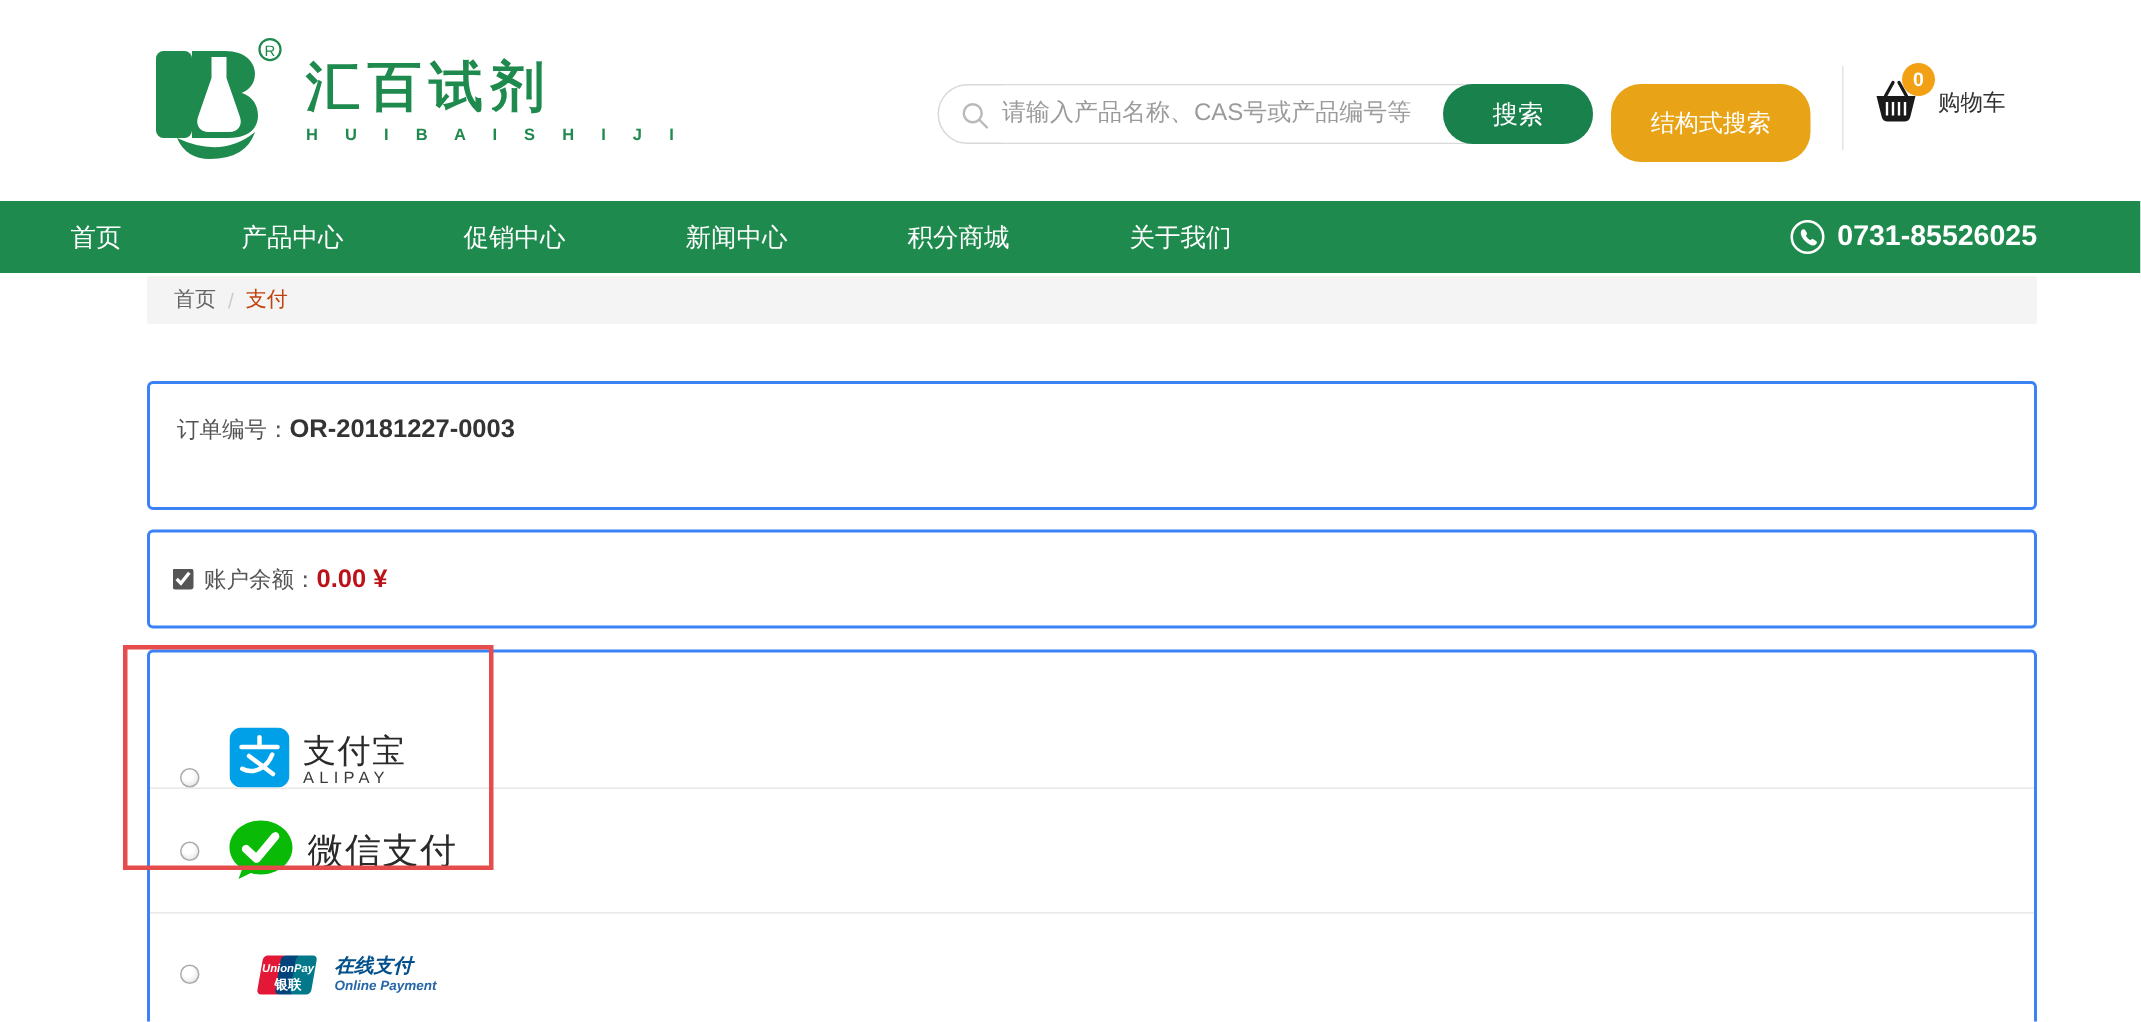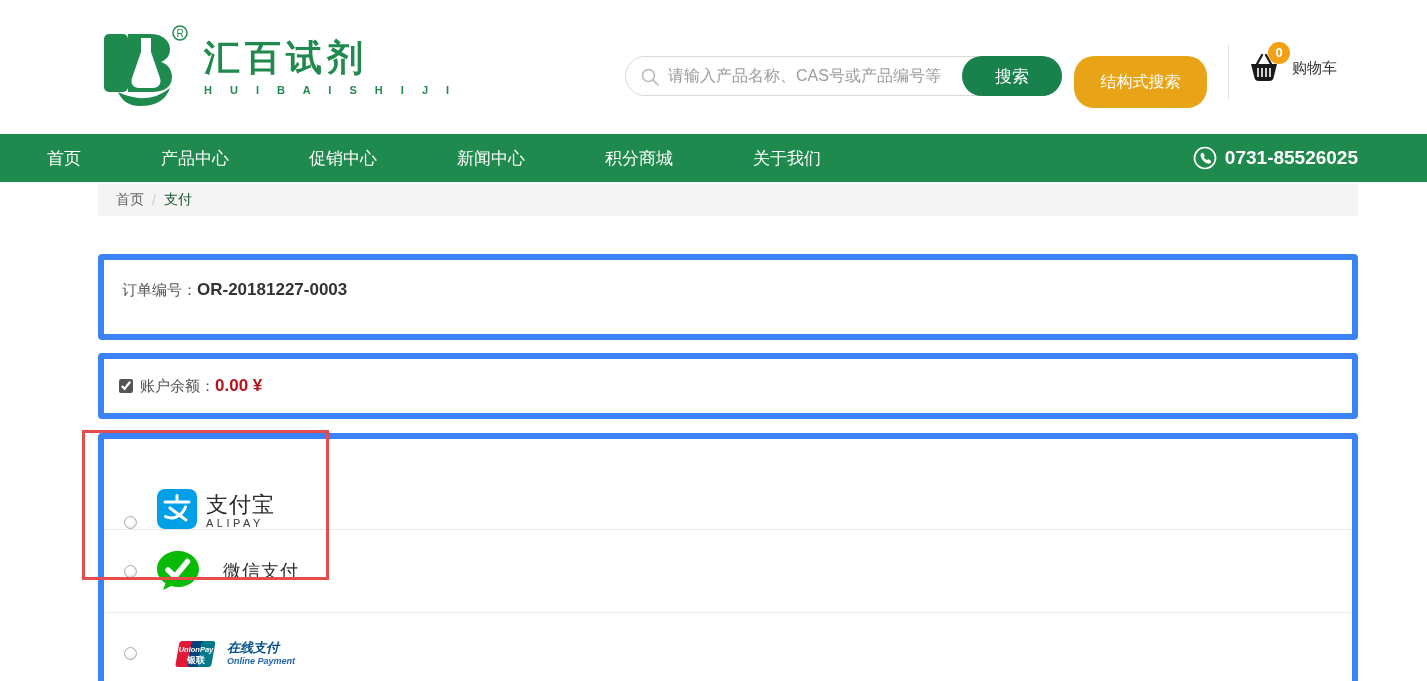--- a/index.html
+++ b/index.html
@@ -40,24 +40,24 @@
   .nav-links { display:flex; align-items:center; }
   .nav-links a { color:#fff; font-size:17px; text-decoration:none; padding:0 33px; margin-left:14px; cursor:pointer; }
   .nav-phone { position:absolute; right:69px; top:0; height:48px; display:flex; align-items:center; }
   .nav-phone .num { color:#fff; font-size:19px; font-weight:bold; margin-left:8px; }
 
   
   .breadcrumb { margin:2px 0 0 98px; width:1260px; height:32px; background:#f4f4f4;
     display:flex; align-items:center; padding-left:18px; font-size:14px; }
   .breadcrumb .home { color:#666; cursor:pointer; }
   .breadcrumb .sep { color:#ccc; margin:0 8px; }
-  .breadcrumb .cur { color:#14532d;font-family:Liberation Mono, monospace; }
-
-  
-  .box { margin-left:98px; width:1260px; background:#fff; border:6px solid #3b82f6; border-radius:4px; }
+  .breadcrumb .cur { color:#c2410c;font-family:Liberation Mono, monospace; }
+
+  
+  .box { margin-left:98px; width:1260px; background:#fff; border:2px solid #3b82f6; border-radius:4px; }
   .order-box { margin-top:38px; height:86px; padding:17px 18px; }
   .order-line { display:flex; align-items:center; height:26px; }
   .order-label { font-size:15px; color:#555; }
   .order-number { font-size:17px; font-weight:bold; color:#333; }
   .order-amount { font-size:18px; font-weight:bold; color:#bb1118; }
 
   .balance-box { margin-top:13px; height:66px; display:flex; align-items:center; padding-left:15px; }
   .balance-box input { width:14px; height:14px; accent-color:#555; margin-right:7px; cursor:pointer; }
   .balance-label { font-size:15px; color:#555; }
   .balance-value { font-size:17px; font-weight:bold; color:#bb1118; }
@@ -67,21 +67,21 @@
   .pay-row.r1 { height:91px;align-items:flex-end; } .pay-row.r2 { height:83px; } .pay-row.r3 { height:82px; }
   .radio { width:13px; height:13px; border-radius:50%; border:1px solid #ababab;
     background:radial-gradient(circle at 40% 35%, #ffffff 35%, #dcdcdc 100%); margin-right:12px; flex:0 0 auto; }
 
   .alipay-icon { width:40px; height:40px; margin-left:8px; }
   .alipay-text { margin-left:9px; }
   .alipay-name { font-size:22px; color:#2a2a2a; letter-spacing:1px; line-height:1.05; }
   .alipay-sub { font-size:11px; color:#3a3a3a; letter-spacing:3.5px; margin-top:1px; }
 
   .wechat-icon { width:46px; height:44px; margin-left:6px; }
-  .wechat-name { font-size:18px; color:#2a2a2a; margin-left:22px; letter-spacing:1px; }
+  .wechat-name { font-size:24px; color:#2a2a2a; margin-left:8px; letter-spacing:1px; }
 
   .union-logo { width:46px; height:30px; margin-left:24px; }
   .union-text { margin-left:8px; font-style:italic; }
   .union-name { font-size:13px; font-weight:bold; color:#01508c; line-height:1; }
   .union-sub { font-size:9px; font-weight:bold; color:#2566a8; margin-top:2px; }
 
   
   .highlight-rect { position:absolute; left:82px; top:430px; width:247px; height:150px;
     border:3px solid #e64c4c; pointer-events:none; z-index:10; }
 </style>

